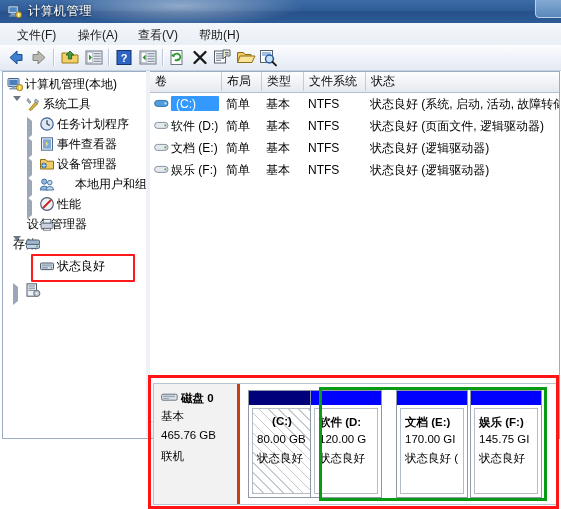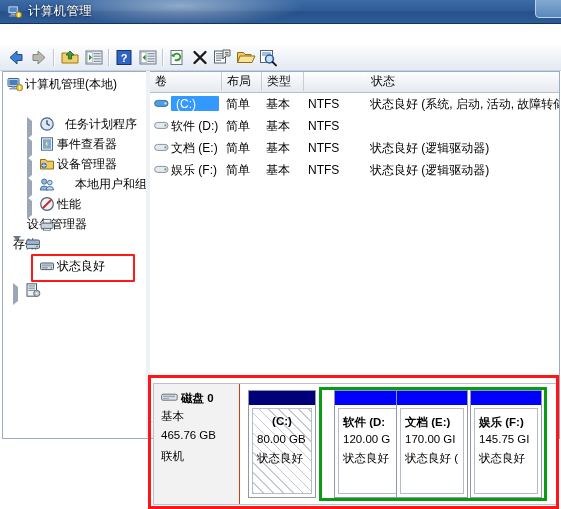--- a/index.html
+++ b/index.html
@@ -130,21 +130,21 @@
     position:absolute;left:148px;top:375px;width:411px;height:134px;
     border:3px solid #ff1515;box-sizing:border-box;pointer-events:none;
   }
   .disk-panel{
     position:absolute;left:153px;top:383px;width:406px;height:122px;
     background:#ffffff;border:1px solid #b9c2cf;box-sizing:border-box;
     overflow:hidden;
   }
   .disk-info{
     position:absolute;left:0;top:0;width:86px;height:120px;
-    background:#f2f2f2;border-right:1px solid #c2410c;box-sizing:border-box;
+    background:#f2f2f2;border-right:3px solid #c2410c;box-sizing:border-box;
   }
   .disk-info .di-line{position:absolute;left:7px;font-size:11.5px;color:#000;white-space:nowrap;}
   .disk-ico{position:absolute;left:7px;top:8px;width:17px;height:11px;}
   .part-area{position:absolute;left:88px;top:0;right:0;height:120px;}
   .part{
     position:absolute;top:6px;height:108px;box-sizing:border-box;
     background:#ffffff;border:1px solid #8f98a6;
   }
   .part-bar{position:absolute;left:0;top:0;width:100%;height:14px;}
   .part-body{
@@ -174,20 +174,26 @@
       <rect x="2.5" y="3.5" width="8" height="5" fill="#4f87c4"></rect>
       <rect x="4" y="10" width="5" height="2" fill="#8fa8c4"></rect>
       <rect x="2" y="12" width="9" height="1.5" fill="#7b93b0"></rect>
       <circle cx="12.5" cy="11.5" r="3.2" fill="#e8c33a" stroke="#8a6a10" stroke-width=".8"></circle>
       <rect x="11.8" y="9.6" width="1.5" height="4" fill="#fff7cf"></rect>
     </svg>
     <div class="title-text">计算机管理</div>
     <div class="win-btn"></div>
   </div>
 
+  <div class="menubar">
+    <div class="menu-item" style="left:14px">文件(F)</div>
+    <div class="menu-item" style="left:75px">操作(A)</div>
+    <div class="menu-item" style="left:135px">查看(V)</div>
+    <div class="menu-item" style="left:196px">帮助(H)</div>
+  </div>
 
   <div class="toolbar">
 
     <svg class="tb-btn" style="left:6px" viewBox="0 0 20 19">
       <path d="M11 3 L4 9.5 L11 16 L11 12.5 L16 12.5 L16 6.5 L11 6.5 Z" fill="#3f7fcf" stroke="#1d4e8f" stroke-width="1"></path>
     </svg>
 
     <svg class="tb-btn" style="left:29px" viewBox="0 0 20 19">
       <path d="M9 3 L16 9.5 L9 16 L9 12.5 L4 12.5 L4 6.5 L9 6.5 Z" fill="#b9b9b1" stroke="#85857c" stroke-width="1"></path>
     </svg>
@@ -266,28 +272,37 @@
         <rect x="1" y="2.5" width="11" height="8" rx="1" fill="#d5e3f3" stroke="#3d6490" stroke-width="1"></rect>
         <rect x="2.3" y="3.8" width="8.4" height="5.4" fill="#4a7fbc"></rect>
         <rect x="4.5" y="10.5" width="4" height="1.6" fill="#94a9c2"></rect>
         <rect x="2.2" y="12.1" width="8.6" height="1.5" rx=".6" fill="#8298b4"></rect>
         <circle cx="12.6" cy="11.6" r="3.2" fill="#e9c63c" stroke="#8a6a10" stroke-width=".7"></circle>
         <rect x="11.9" y="9.8" width="1.4" height="3.8" fill="#fff6cc"></rect>
       </svg>
       <span class="lbl" style="margin-left:18px">计算机管理(本地)</span>
     </div>
 
+    <div class="tnode" style="left:10px;top:24px">
+      <span class="exp" style="left:0;top:4px"><span class="tri tri-d"></span></span>
+      <svg class="ticon" style="left:12px" viewBox="0 0 16 16">
+        <path d="M4 13.5 L10.5 6 L12.5 8 L6 14.5 Z" fill="#d9b43c" stroke="#8a6a10" stroke-width=".7"></path>
+        <path d="M10.5 3 L13.5 5 L12.5 7.5 L9.5 5.5 Z" fill="#b9c3ce" stroke="#69727e" stroke-width=".7"></path>
+        <path d="M3 2.5 L6 6 L4.5 7.5 L2 4.5 Z" fill="#a8b3c0" stroke="#69727e" stroke-width=".7"></path>
+      </svg>
+      <span class="lbl" style="margin-left:30px">系统工具</span>
+    </div>
 
     <div class="tnode" style="left:24px;top:44px">
       <span class="exp" style="left:0;top:4px"><span class="tri tri-r"></span></span>
       <svg class="ticon" style="left:12px" viewBox="0 0 16 16">
         <circle cx="8" cy="8" r="6.2" fill="#dfe8f2" stroke="#3d6490" stroke-width="1.2"></circle>
         <path d="M8 4.2 L8 8 L10.8 9.6" stroke="#1d3c5c" stroke-width="1.2" fill="none"></path>
       </svg>
-      <span class="lbl" style="margin-left:38px">任务计划程序</span>
+      <span class="lbl" style="margin-left:30px">任务计划程序</span>
     </div>
 
     <div class="tnode" style="left:24px;top:64px">
       <span class="exp" style="left:0;top:4px"><span class="tri tri-r"></span></span>
       <svg class="ticon" style="left:12px" viewBox="0 0 16 16">
         <rect x="2.5" y="1.8" width="11" height="12.4" fill="#eff3f8" stroke="#4a6a90" stroke-width="1"></rect>
         <rect x="4" y="3.3" width="8" height="9.4" fill="#7ea7d4"></rect>
         <path d="M8.2 4.6 L6.2 8.4 L7.9 8.4 L6.6 11.6 L9.6 7.6 L8 7.6 Z" fill="#ffe873"></path>
       </svg>
       <span class="lbl" style="margin-left:30px">事件查看器</span>
@@ -367,20 +382,21 @@
   </div>
 
   <div class="splitter"></div>
 
   <div class="right-pane">
 
     <div class="hdr-row">
       <div class="hdr-cell" style="left:0;width:72px">卷</div>
       <div class="hdr-cell" style="left:72px;width:40px">布局</div>
       <div class="hdr-cell" style="left:112px;width:42px">类型</div>
+      <div class="hdr-cell" style="left:154px;width:62px">文件系统</div>
       <div class="hdr-cell" style="left:216px;width:193px;border-right:none">状态</div>
     </div>
 
     <div class="vrow" style="top:22px">
       <svg class="vol-ico" viewBox="0 0 15 11">
         <rect x=".6" y="2.4" width="13.4" height="6" rx="3" fill="#4f9fe0" stroke="#2c6ba3" stroke-width=".9"></rect>
         <circle cx="11.4" cy="5.4" r="1.1" fill="#cfe7fa"></circle>
       </svg>
       <div class="sel-box" style="left:21px;width:48px"></div>
       <div class="vcell sel-text" style="left:26px;width:44px">(C:)</div>
@@ -392,20 +408,21 @@
 
     <div class="vrow" style="top:44px">
       <svg class="vol-ico" viewBox="0 0 15 11">
         <rect x=".6" y="2.4" width="13.4" height="6" rx="3" fill="#e4e9ef" stroke="#7d8897" stroke-width=".9"></rect>
         <circle cx="11.4" cy="5.4" r="1.1" fill="#5fa85f"></circle>
       </svg>
       <div class="vcell" style="left:21px;width:50px">软件 (D:)</div>
       <div class="vcell" style="left:76px;width:38px">简单</div>
       <div class="vcell" style="left:116px;width:40px">基本</div>
       <div class="vcell" style="left:158px;width:58px">NTFS</div>
+      <div class="vcell" style="left:220px;width:189px">状态良好 (页面文件, 逻辑驱动器)</div>
     </div>
 
     <div class="vrow" style="top:66px">
       <svg class="vol-ico" viewBox="0 0 15 11">
         <rect x=".6" y="2.4" width="13.4" height="6" rx="3" fill="#e4e9ef" stroke="#7d8897" stroke-width=".9"></rect>
         <circle cx="11.4" cy="5.4" r="1.1" fill="#5fa85f"></circle>
       </svg>
       <div class="vcell" style="left:21px;width:50px">文档 (E:)</div>
       <div class="vcell" style="left:76px;width:38px">简单</div>
       <div class="vcell" style="left:116px;width:40px">基本</div>
@@ -462,21 +479,21 @@
 
       <div class="part" style="left:6px;width:68px">
         <div class="part-bar" style="background:#00007a"></div>
         <div class="part-body hatched">
           <div class="pl pl-name" style="top:6px">(C:)</div>
           <div class="pl" style="top:24px">80.00 GB</div>
           <div class="pl" style="top:42px">状态良好</div>
         </div>
       </div>
 
-      <div class="part" style="left:92px;width:72px">
+      <div class="part" style="left:68px;width:72px">
         <div class="part-bar" style="background:#0000ff"></div>
         <div class="part-body">
           <div class="pl" style="top:6px;font-weight:bold">软件 (D:</div>
           <div class="pl" style="top:24px">120.00 G</div>
           <div class="pl" style="top:42px">状态良好</div>
         </div>
       </div>
 
       <div class="part" style="left:154px;width:72px">
         <div class="part-bar" style="background:#0000ff"></div>

